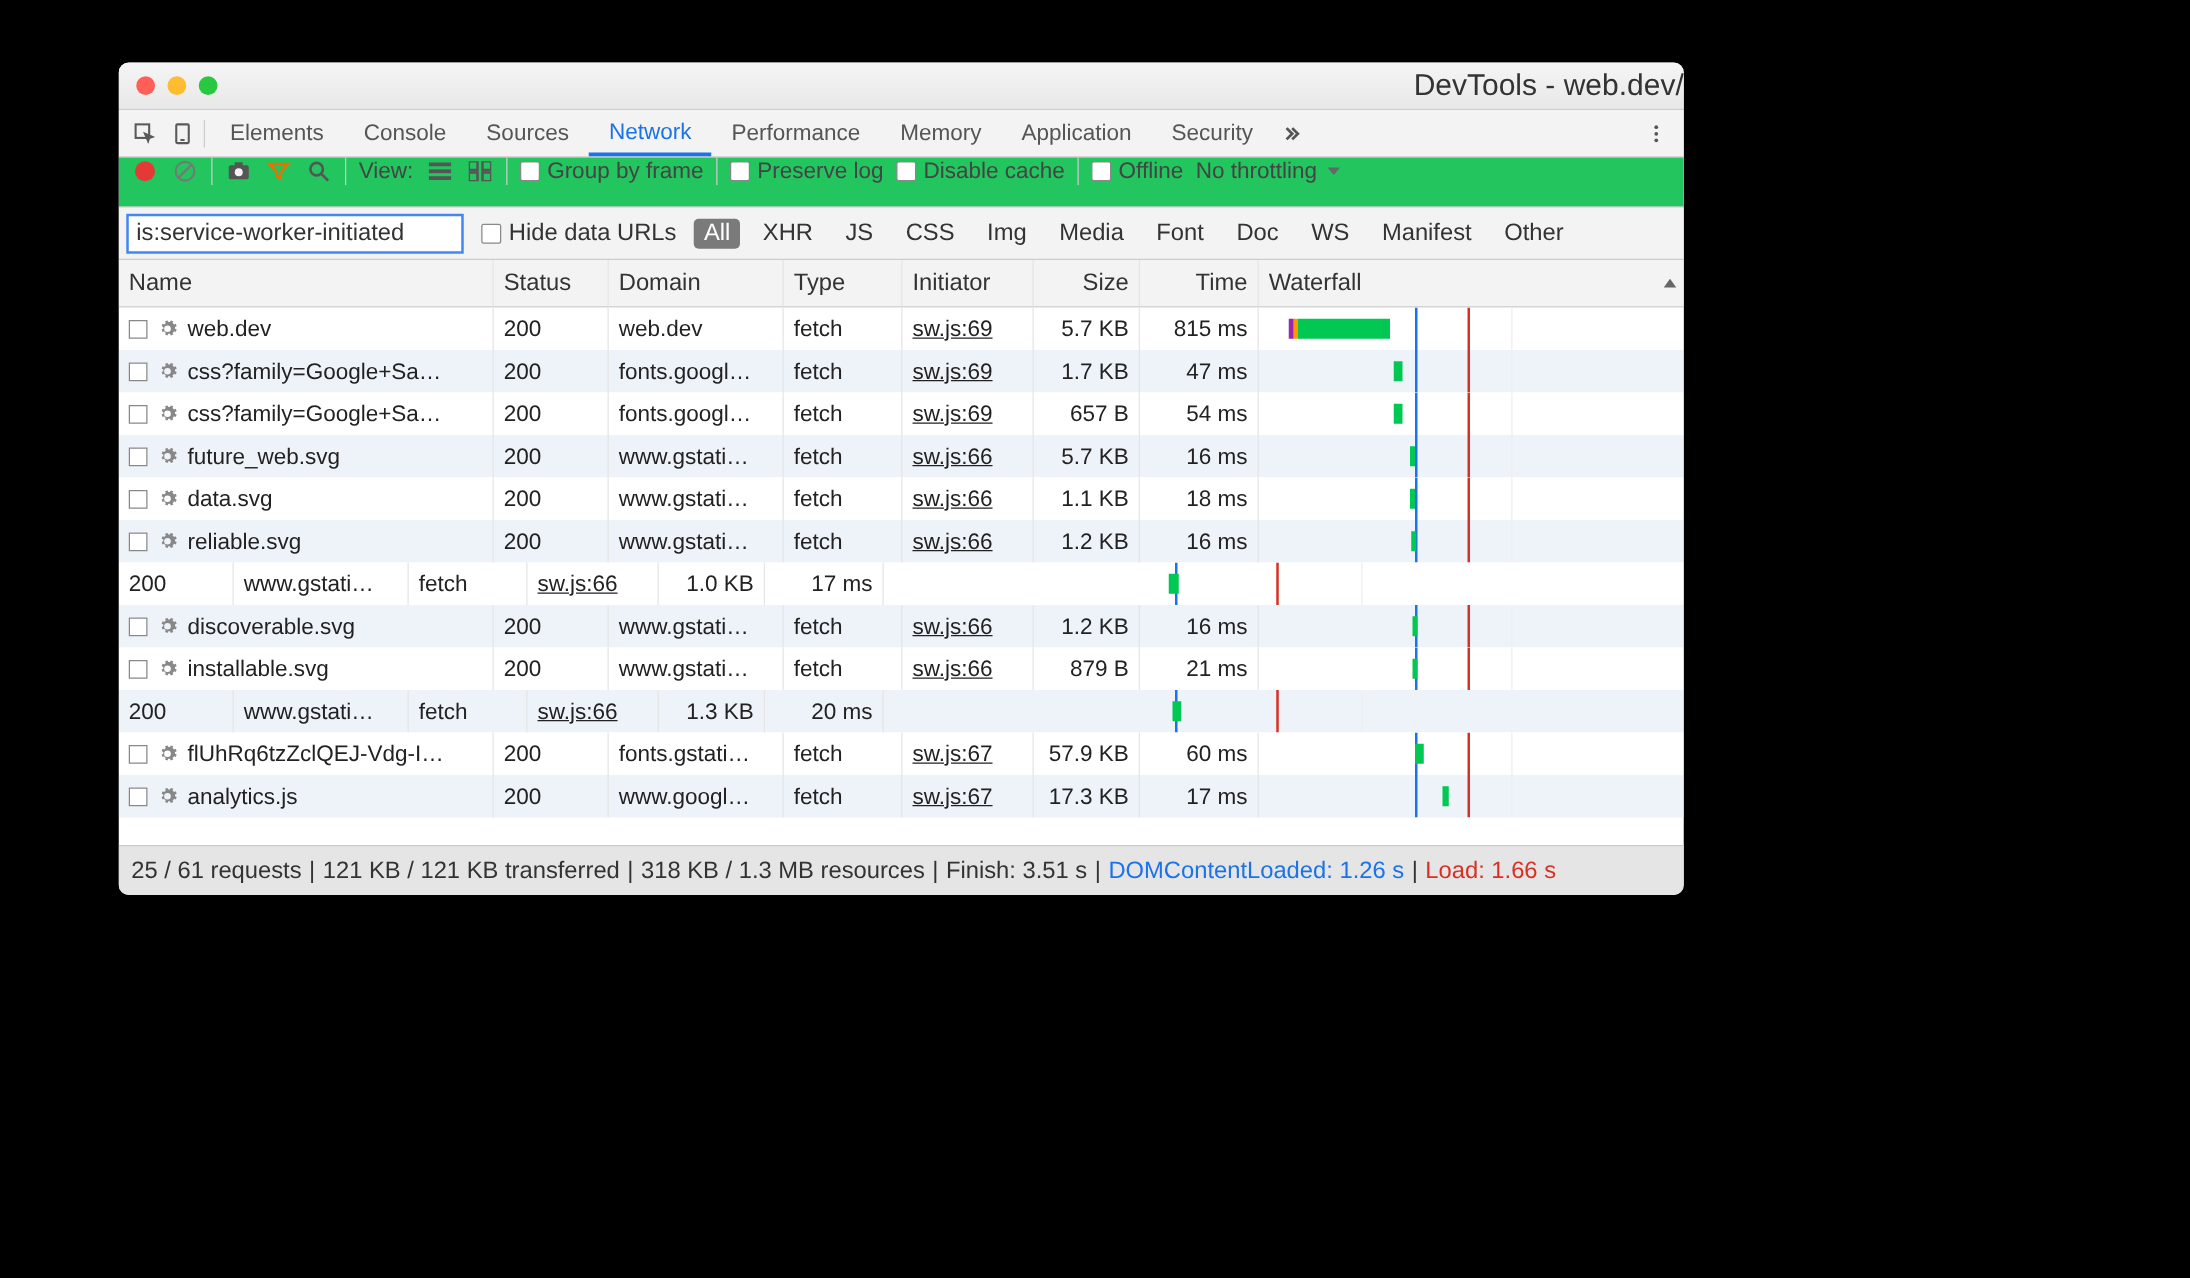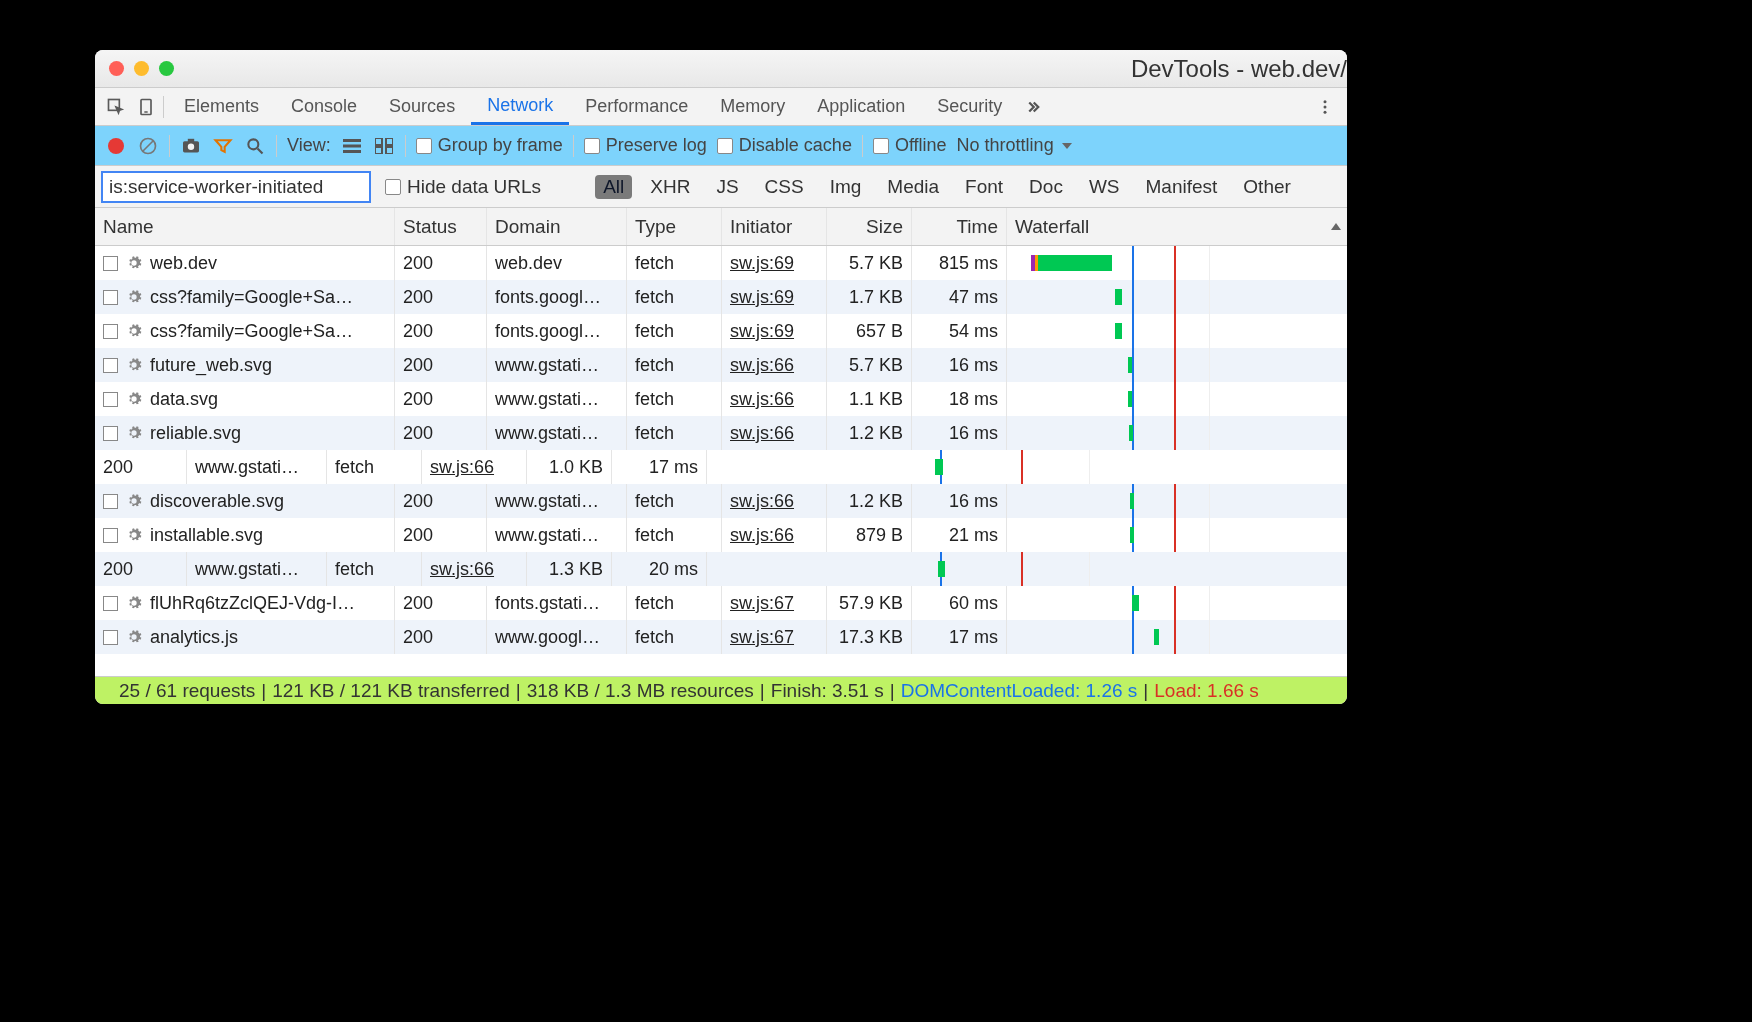--- a/index.html
+++ b/index.html
@@ -90,24 +90,24 @@
   }
   .chev {
     width: 28px;
     display:flex;align-items:center;justify-content:center;
     color:#555;
     cursor:pointer;
   }
   
   .toolbar {
     height: 40px;
-    background: #7dd3fc;
+    background: #22c55e;
     border-bottom: 1px solid #ccc;
     display: flex;
-    align-items: center;
+    align-items: flex-start;
     padding: 0 10px;
     gap: 10px;
     font-size: 18px;
     color: #444;
   }
   .tb-btn {
     width: 22px; height: 22px;
     display:inline-flex;align-items:center;justify-content:center;
     cursor:pointer;
     color:#555;
@@ -162,22 +162,21 @@
   }
   .filter-input::selection { background:#a8c7fa; }
   .chip {
     padding: 1px 8px;
     cursor:pointer;
     color:#333;
     border-radius:4px;
   }
   .chip.active {
     background:#7a7a7a;
-    color:#0f172a;
-    margin-left:40px;
+    color:#ffffff;
   }
   
   .thead {
     height: 38px;
     background: #f3f3f3;
     border-bottom: 1px solid #ccc;
     display:flex;
     align-items:center;
     font-size: 19px;
     color:#333;
@@ -254,26 +253,26 @@
   }
   .vline {
     position:absolute;
     top:0;bottom:0;width:2px;
   }
   .vline.blue { background:#1a73e8; left:36%; }
   .vline.red { background:#d93025; left:49%; }
   .vgrid { position:absolute; top:0;bottom:0;width:1px;background:#eee; left:60%; }
   
   .statusbar {
-    height: 28px;
+    height: 40px;
     border-top:1px solid #ccc;
-    background:#bef264;
+    background:#e5e5e5;
     display:flex;
     align-items:center;
-    padding: 0 24px;
+    padding: 0 10px;
     font-size: 19px;
     color:#333;
     gap:6px;
   }
   .statusbar .blue { color:#1a73e8; }
   .statusbar .red { color:#d93025; }
   
   .filter-glyph { color:#e37400; }
 </style>
 </head>

